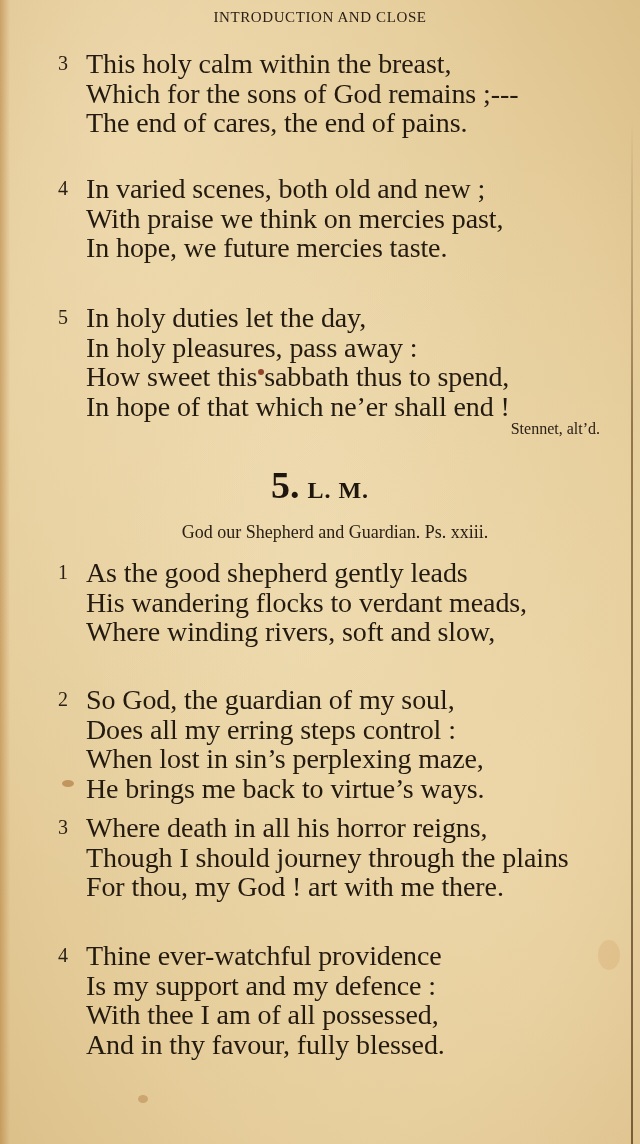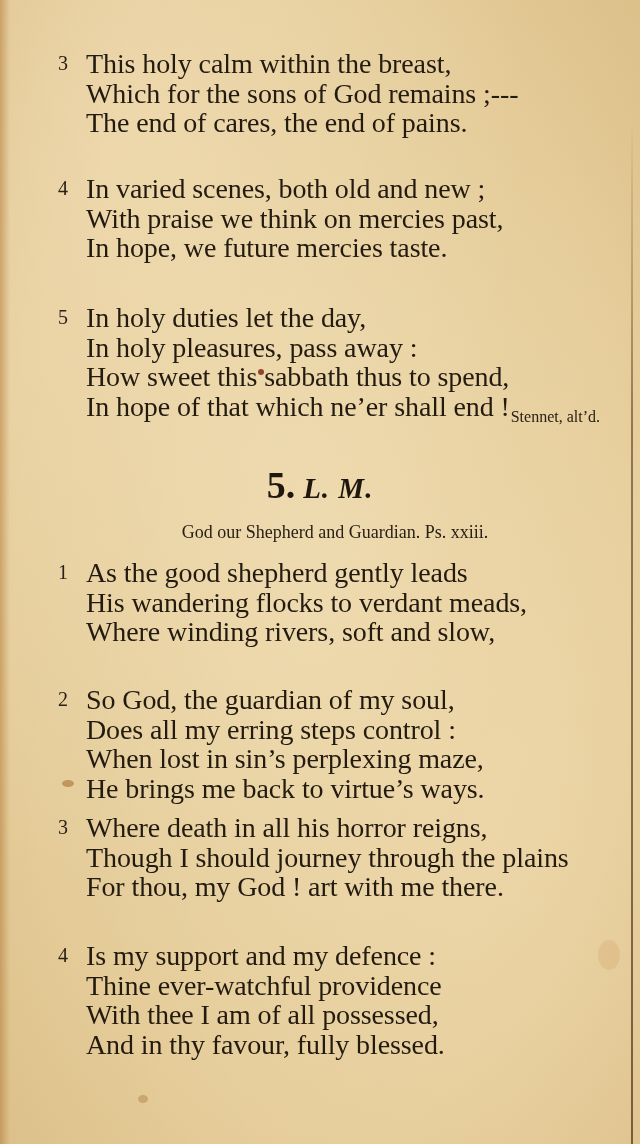--- a/index.html
+++ b/index.html
@@ -65,43 +65,42 @@
     }
     .stanza .line {
       font-size: 28px;
       line-height: 29.5px;
       white-space: nowrap;
       letter-spacing: -0.1px;
     }
     .attribution {
       position: absolute;
       right: 40px;
-      top: 408px;
+      top: 420px;
       font-size: 16px;
       color: #2a2016;
       text-align: right;
     }
     .hymn-heading {
       position: absolute;
       top: 463px;
       left: 0;
       width: 640px;
       text-align: center;
       color: #1f170e;
     }
     .hymn-heading .hnum {
       font-size: 38px;
       font-weight: bold;
     }
     .hymn-heading .meter {
-      font-size: 29px;
+      font-size: 24px;
       font-weight: bold;
       letter-spacing: 1px;
       margin-left: 4px;
-      font-style: italic;
     }
     .hymn-subtitle {
       position: absolute;
       top: 522px;
       left: 0;
       width: 670px;
       text-align: center;
       font-size: 18px;
       color: #2a2016;
     }
@@ -115,20 +114,21 @@
 
 <div class="page">
   <div class="left-edge"></div>
   <div class="right-border"></div>
 
   <div class="stain" style="left:258px;top:369px;width:6px;height:6px;background:rgba(120,30,10,0.8);"></div>
   <div class="stain" style="left:62px;top:780px;width:12px;height:7px;background:rgba(150,80,20,0.45);"></div>
   <div class="stain" style="left:598px;top:940px;width:22px;height:30px;background:rgba(200,140,70,0.18);"></div>
   <div class="stain" style="left:138px;top:1095px;width:10px;height:8px;background:rgba(160,100,40,0.35);"></div>
 
+  <div class="running-head">INTRODUCTION AND CLOSE</div>
 
   <div class="stanza" style="top:49px;">
     <span class="num">3</span>
     <div class="lines">
       <div class="line">This holy calm within the breast,</div>
       <div class="line">Which for the sons of God remains ;---</div>
       <div class="line">The end of cares, the end of pains.</div>
     </div>
   </div>
 
@@ -183,19 +183,19 @@
     <div class="lines">
       <div class="line">Where death in all his horror reigns,</div>
       <div class="line">Though I should journey through the plains</div>
       <div class="line">For thou, my God !  art with me there.</div>
     </div>
   </div>
 
   <div class="stanza" style="top:941px;">
     <span class="num">4</span>
     <div class="lines">
+      <div class="line">Thine ever-watchful  providence</div>
       <div class="line">Is my support and my defence :</div>
-      <div class="line">Thine ever-watchful  providence</div>
       <div class="line">With thee I am of  all possessed,</div>
       <div class="line">And in thy favour, fully blessed.</div>
     </div>
   </div>
 </div>
 
 </body></html>

